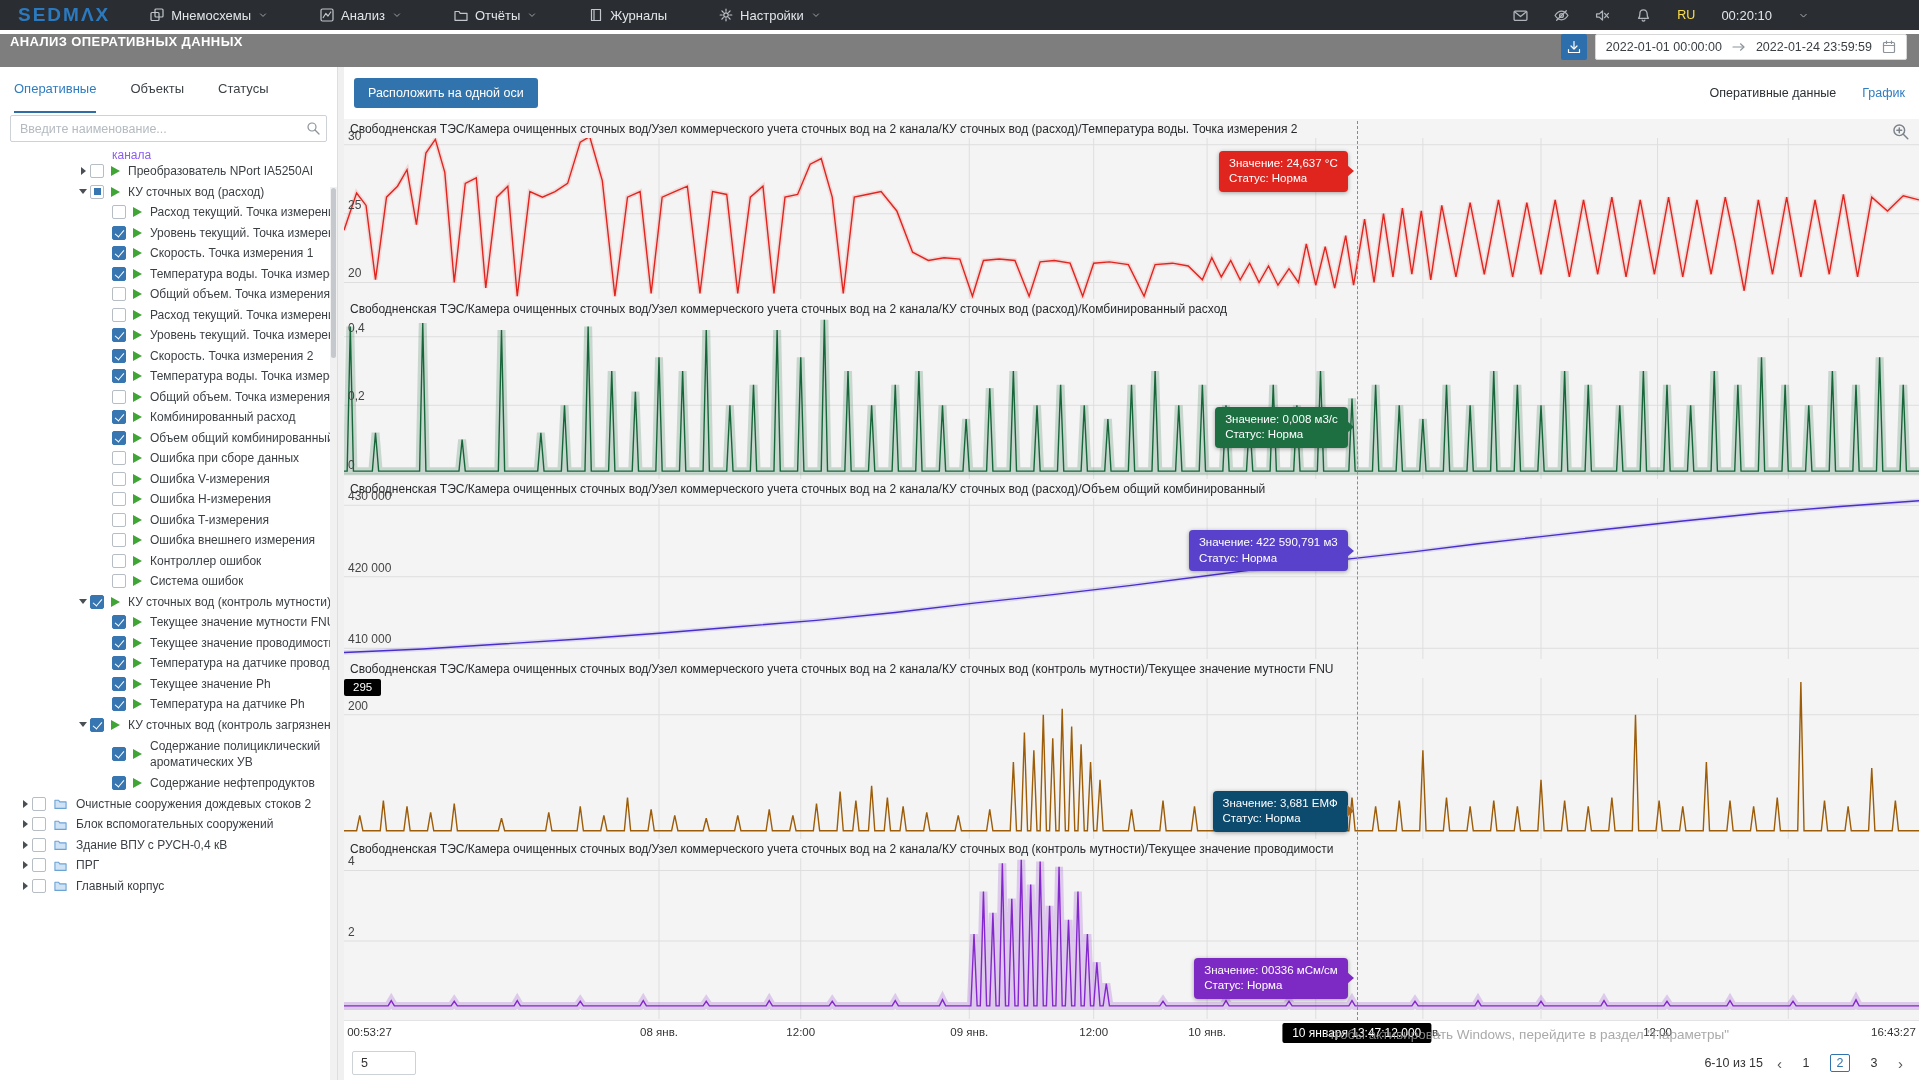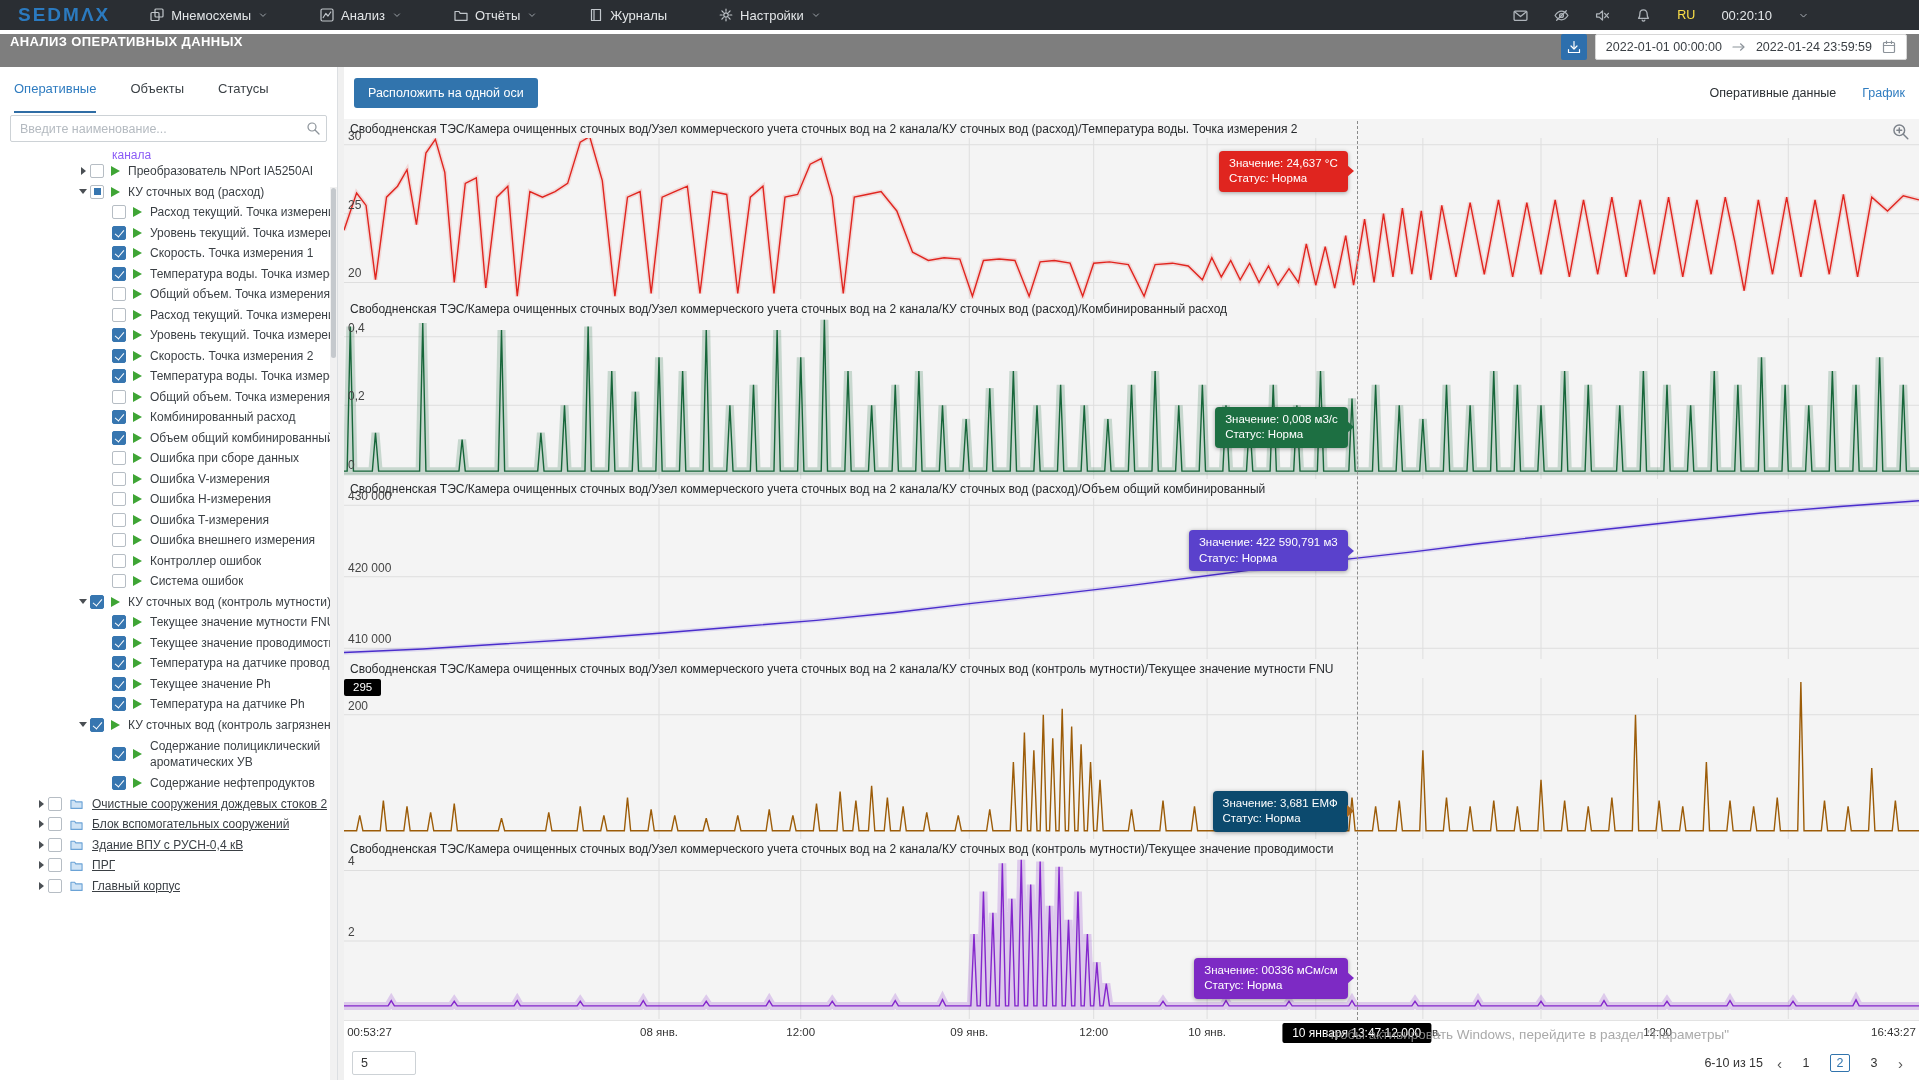--- a/index.html
+++ b/index.html
@@ -54,21 +54,21 @@
   .tr-exp .t-c { width:0; height:0; border-left:5px solid #4a4f54; border-top:4px solid transparent; border-bottom:4px solid transparent; }
   .tr-exp .t-o { width:0; height:0; border-top:5px solid #4a4f54; border-left:4px solid transparent; border-right:4px solid transparent; }
   .cb { width:14px; height:14px; border:1px solid #b6bdc4; border-radius:2px; background:#fff; margin-right:7px; flex:0 0 auto; position:relative; }
   .cb.on { background:#3776b0; border-color:#3776b0; }
   .cb.on::after { content:""; position:absolute; left:3.5px; top:1px; width:4px; height:8px; border:solid #fff; border-width:0 1.6px 1.6px 0; transform:rotate(40deg); }
   .cb.mix::after { content:""; position:absolute; left:2.5px; top:2.5px; width:7px; height:7px; background:#3776b0; }
   .tr-play { width:0; height:0; border-left:9px solid #3fa535; border-top:5.5px solid transparent; border-bottom:5.5px solid transparent; margin-right:8px; flex:0 0 auto; }
   .tr-folder { width:15px; height:13px; margin-right:8px; flex:0 0 auto; color:#6ba3d6; }
   .tr-label { overflow:hidden; text-overflow:clip; }
   .tr-label.wrap { white-space:normal; max-width:190px; line-height:1.35; }
-  .lvl0 { padding-left:34px;text-decoration:underline; } .lvl1 { padding-left:76px; } .lvl2 { padding-left:112px; }
+  .lvl0 { padding-left:18px; } .lvl1 { padding-left:76px; } .lvl2 { padding-left:112px; }
 
   
   .main { flex:1; display:flex; flex-direction:column; position:relative; min-width:0; background:#fff; border-left:6px solid #f0f0f0; }
   .main-toolbar { height:52px; display:flex; align-items:center; padding:0 14px 0 10px; flex:0 0 auto; }
   .combine-btn { background:#3174ad; color:#fff; border:none; border-radius:3px; font-size:12.5px; padding:8px 14px; cursor:pointer; font-family:inherit; }
   .view-tabs { margin-left:auto; display:flex; gap:26px; }
   .view-tab { font-size:12.5px; color:#2b3034; cursor:pointer; }
   .view-tab.active { color:#2f7cc0; }
 
   .charts { flex:1; position:relative; background:#f4f4f4; min-height:0; display:flex; flex-direction:column; }

